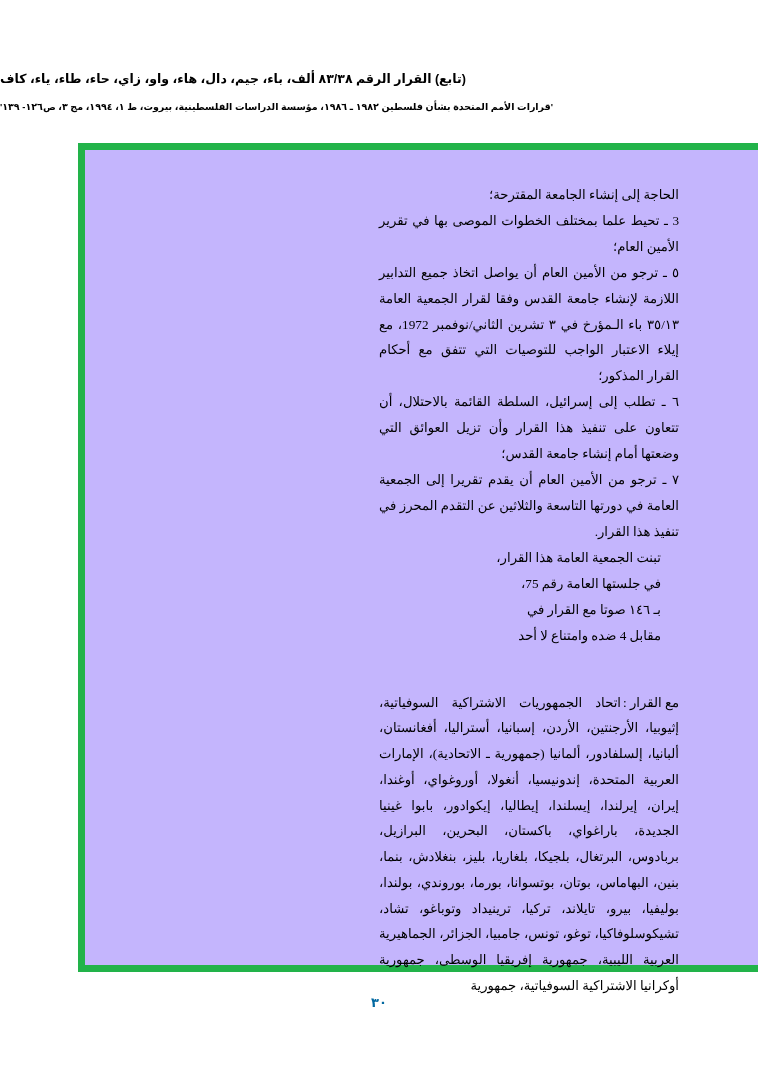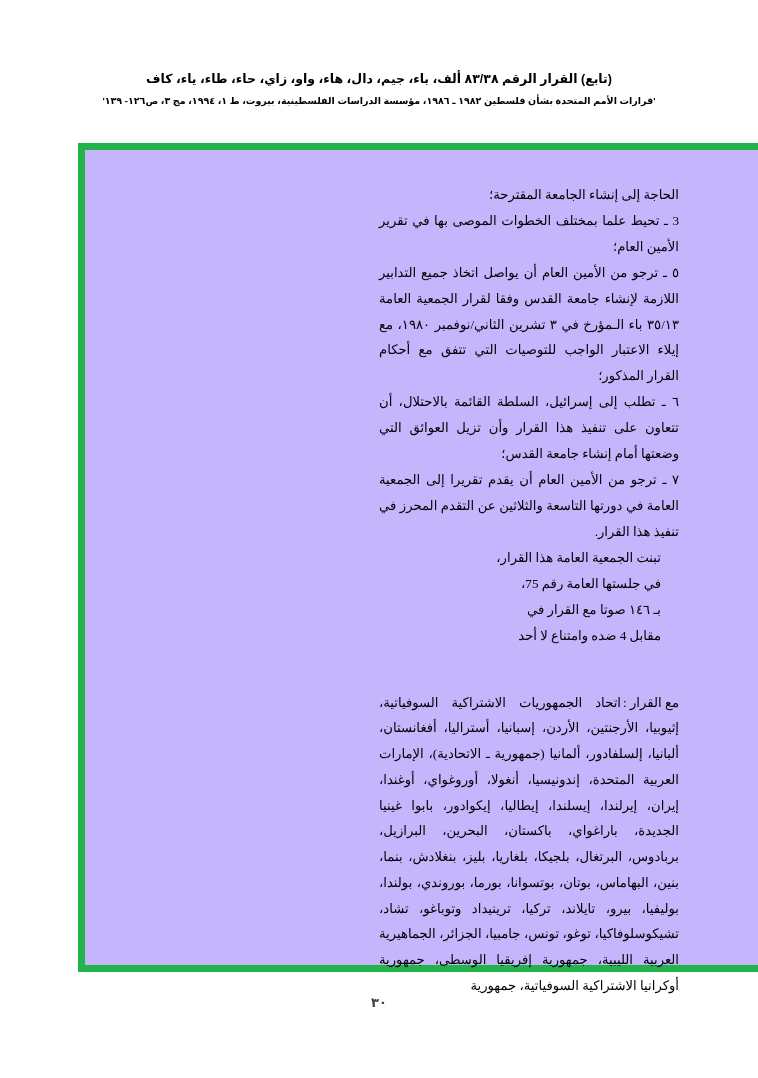--- a/index.html
+++ b/index.html
@@ -20,37 +20,37 @@
     position: absolute;
     inset: 0;
   }
 
   
   .header {
     position: absolute;
     top: 70px;
     left: 0;
     right: 0;
-    text-align: center;
+    text-align: left;
     direction: rtl;
   }
   .header-title {
     font-family: "Liberation Sans", "DejaVu Sans", sans-serif;
     font-weight: bold;
     font-size: 12.5px;
     letter-spacing: 0px;
     line-height: 1.5;
     color: #000;
   }
   .header-source {
     font-family: "Liberation Sans", "DejaVu Sans", sans-serif;
     font-weight: bold;
     font-size: 9.5px;
     line-height: 1.6;
-    margin-top: 4px;
+    margin-top: 10px;
     color: #000;
   }
 
   
   .frame {
     position: absolute;
     top: 143px;
     left: 78px;
     width: 708px;
     height: 829px;
@@ -99,39 +99,39 @@
   
   .folio {
     position: absolute;
     top: 995px;
     left: 0;
     right: 0;
     text-align: center;
     font-family: "Liberation Sans", "DejaVu Sans", sans-serif;
     font-weight: bold;
     font-size: 13px;
-    color: #404040;
+    color: #0369a1;
   }
 </style>
 </head>
 <body>
 
 <div class="page">
 
   <div class="header">
     <div class="header-title">(تابع) القرار الرقم ٨٣/٣٨ ألف، باء، جيم، دال، هاء، واو، زاي، حاء، طاء، ياء، كاف</div>
     <div class="header-source">'قرارات الأمم المتحدة بشأن فلسطين ١٩٨٢ ـ ١٩٨٦، مؤسسة الدراسات الفلسطينية، بيروت، ط ١، ١٩٩٤، مج ٣، ص١٢٦- ١٣٩'</div>
   </div>
 
   <div class="frame">
     <div class="content">
 
       <p class="p-just">الحاجة إلى إنشاء الجامعة المقترحة؛</p>
       <p class="p-just">3 ـ تحيط علما بمختلف الخطوات الموصى بها في تقرير الأمين العام؛</p>
-      <p class="p-just">٥ ـ ترجو من الأمين العام أن يواصل اتخاذ جميع التدابير اللازمة لإنشاء جامعة القدس وفقا لقرار الجمعية العامة ٣٥/١٣ باء الـمؤرخ في ٣ تشرين الثاني/نوفمبر ١٩٨٠، مع إيلاء الاعتبار الواجب للتوصيات التي تتفق مع أحكام القرار المذكور؛</p>
+      <p class="p-just">٥ ـ ترجو من الأمين العام أن يواصل اتخاذ جميع التدابير اللازمة لإنشاء جامعة القدس وفقا لقرار الجمعية العامة ٣٥/١٣ باء الـمؤرخ في ٣ تشرين الثاني/نوفمبر 1972، مع إيلاء الاعتبار الواجب للتوصيات التي تتفق مع أحكام القرار المذكور؛</p>
       <p class="p-just">٦ ـ تطلب إلى إسرائيل، السلطة القائمة بالاحتلال، أن تتعاون على تنفيذ هذا القرار وأن تزيل العوائق التي وضعتها أمام إنشاء جامعة القدس؛</p>
       <p class="p-just">٧ ـ ترجو من الأمين العام أن يقدم تقريرا إلى الجمعية العامة في دورتها التاسعة والثلاثين عن التقدم المحرز في تنفيذ هذا القرار.</p>
 
       <p class="p-center-ish indent-block">تبنت الجمعية العامة هذا القرار،</p>
       <p class="p-center-ish indent-block">في جلستها العامة رقم 75،</p>
       <p class="p-center-ish indent-block">بـ ١٤٦ صوتا مع القرار في</p>
       <p class="p-center-ish indent-block">مقابل 4 ضده وامتناع لا أحد</p>
 
       <p class="list-block">
         <span class="label-col">مع القرار  :</span><span>اتحاد الجمهوريات الاشتراكية السوفياتية، إثيوبيا، الأرجنتين، الأردن، إسبانيا، أستراليا، أفغانستان، ألبانيا، إلسلفادور، ألمانيا (جمهورية ـ الاتحادية)، الإمارات العربية المتحدة، إندونيسيا، أنغولا، أوروغواي، أوغندا، إيران، إيرلندا، إيسلندا، إيطاليا، إيكوادور، بابوا غينيا الجديدة، باراغواي، باكستان، البحرين، البرازيل، بربادوس، البرتغال، بلجيكا، بلغاريا، بليز، بنغلادش، بنما، بنين، البهاماس، بوتان، بوتسوانا، بورما، بوروندي، بولندا، بوليفيا، بيرو، تايلاند، تركيا، ترينيداد وتوباغو، تشاد، تشيكوسلوفاكيا، توغو، تونس، جامبيا، الجزائر، الجماهيرية العربية الليبية، جمهورية إفريقيا الوسطى، جمهورية أوكرانيا الاشتراكية السوفياتية، جمهورية</span>

